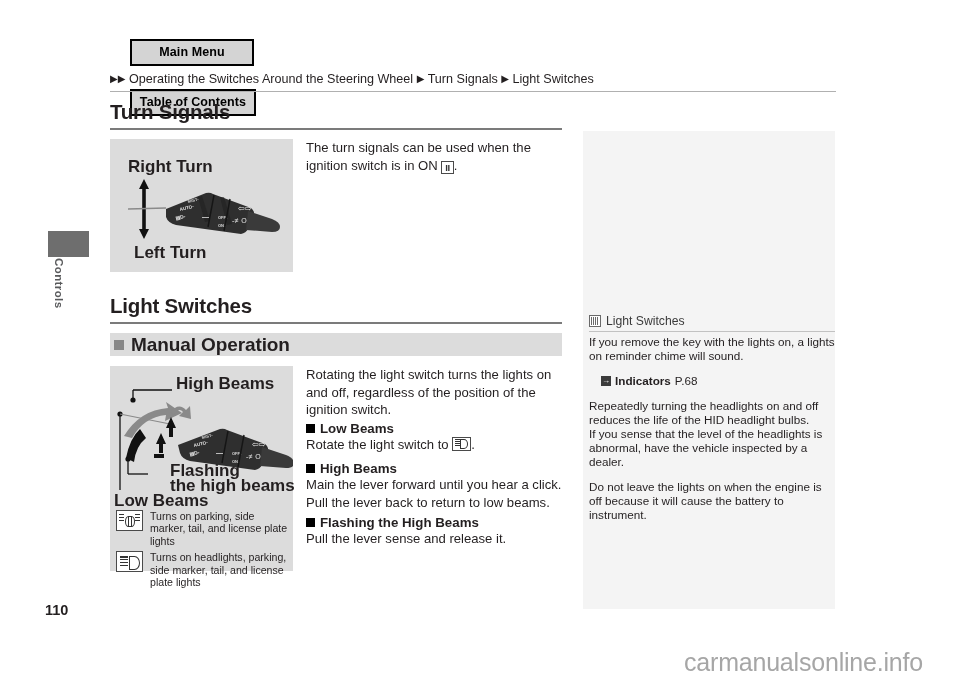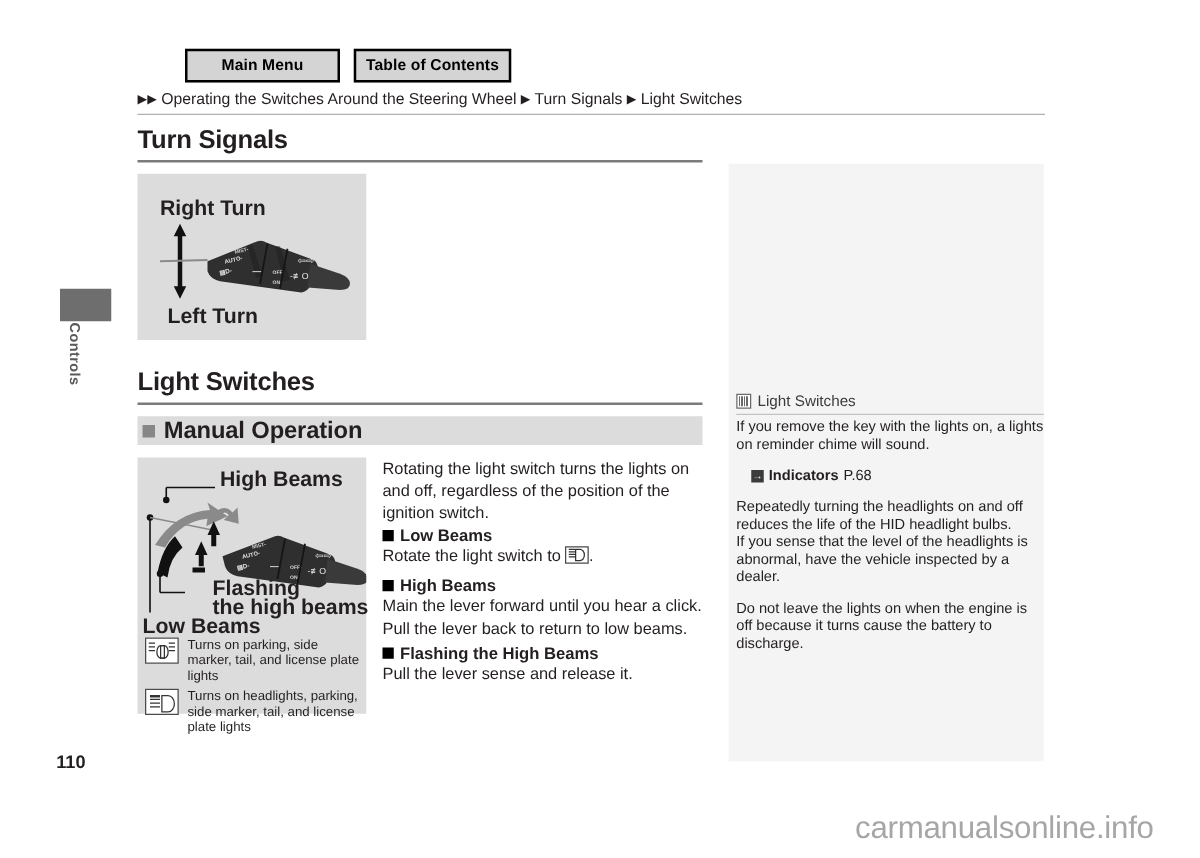--- a/index.html
+++ b/index.html
@@ -12,24 +12,25 @@
     background: #ffffff;
     font-family: "Liberation Sans", sans-serif;
     color: #231f20;
     position: relative;
     overflow: hidden;
   }
 
   
   #nav-buttons {
     position: absolute;
-    left: 148px;
+    left: 130px;
     top: 39px;
     display: flex;
-    gap: 11px;
+    gap: 23px;
+    flex-direction: column;
   }
   .nav-btn {
     border: 2px solid #000;
     background: #d4d4d4;
     font-size: 12.5px;
     font-weight: bold;
     color: #000;
     text-align: center;
     line-height: 18px;
     padding: 2px 0 3px 0;
@@ -406,20 +407,23 @@
           <text x="108" y="80" font-family="Liberation Sans, sans-serif" font-size="4" fill="#d9d9d9" font-weight="bold">OFF-</text>
           <text x="108" y="88" font-family="Liberation Sans, sans-serif" font-size="4" fill="#d9d9d9" font-weight="bold">ON-</text>
           <text x="122" y="84" font-family="Liberation Sans, sans-serif" font-size="7" fill="#e6e6e6">-≢O</text>
           <text x="128" y="72" font-family="Liberation Sans, sans-serif" font-size="8" fill="#e6e6e6">⇦⇨</text>
           <line x1="104" y1="56" x2="98" y2="88" stroke="#151515" stroke-width="1.4"></line>
           <line x1="120" y1="60" x2="114" y2="92" stroke="#151515" stroke-width="1.4"></line>
         </g>
       </svg>
     </div>
 
+    <div class="body-col">
+      <p class="body-text"><span>The turn signals can be used when the ignition switch is in ON </span><span class="key-glyph">II</span><span>.</span></p>
+    </div>
   </div>
 
   <h1 class="section-title" style="margin-top:22px;">Light Switches</h1>
   <div class="title-rule"></div>
 
   <div class="sub-bar">
     <span class="sq"></span>
     <span class="sub-label">Manual Operation</span>
   </div>
 
@@ -549,14 +553,14 @@
   <p>If you remove the key with the lights on, a lights on reminder chime will sound.</p>
 
   <div class="note-ref" style="margin-bottom:12px;">
     <span class="ref-badge">→</span>
     <span class="ref-title">Indicators</span>
     <span class="ref-page">P.68</span>
   </div>
 
   <p style="white-space:pre-line;">Repeatedly turning the headlights on and off reduces the life of the HID headlight bulbs.
 If you sense that the level of the headlights is abnormal, have the vehicle inspected by a dealer.</p>
-  <p>Do not leave the lights on when the engine is off because it turns cause the battery to discharge.</p>
+  <p>Do not leave the lights on when the engine is off because it will cause the battery to instrument.</p>
 </div>
 
 </body></html>

